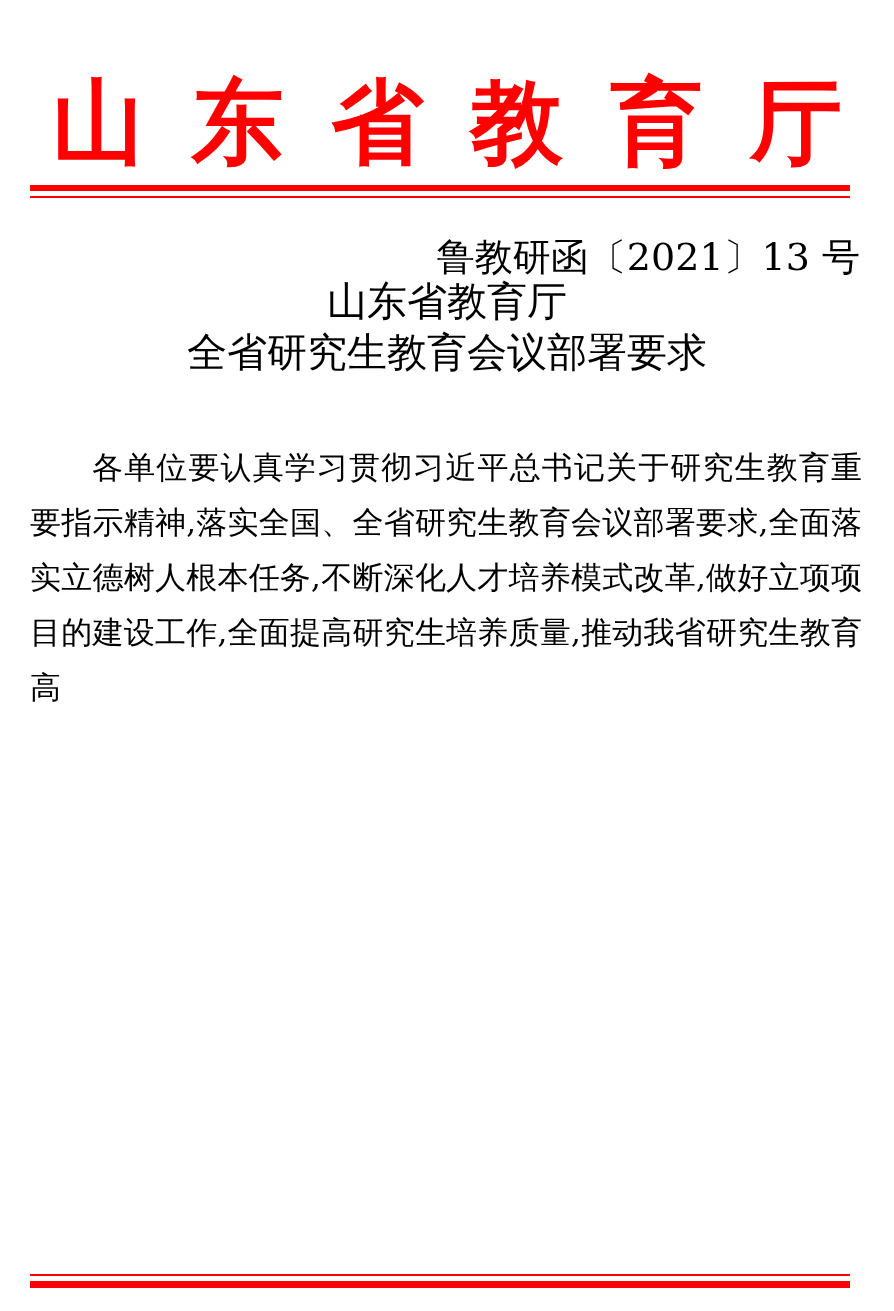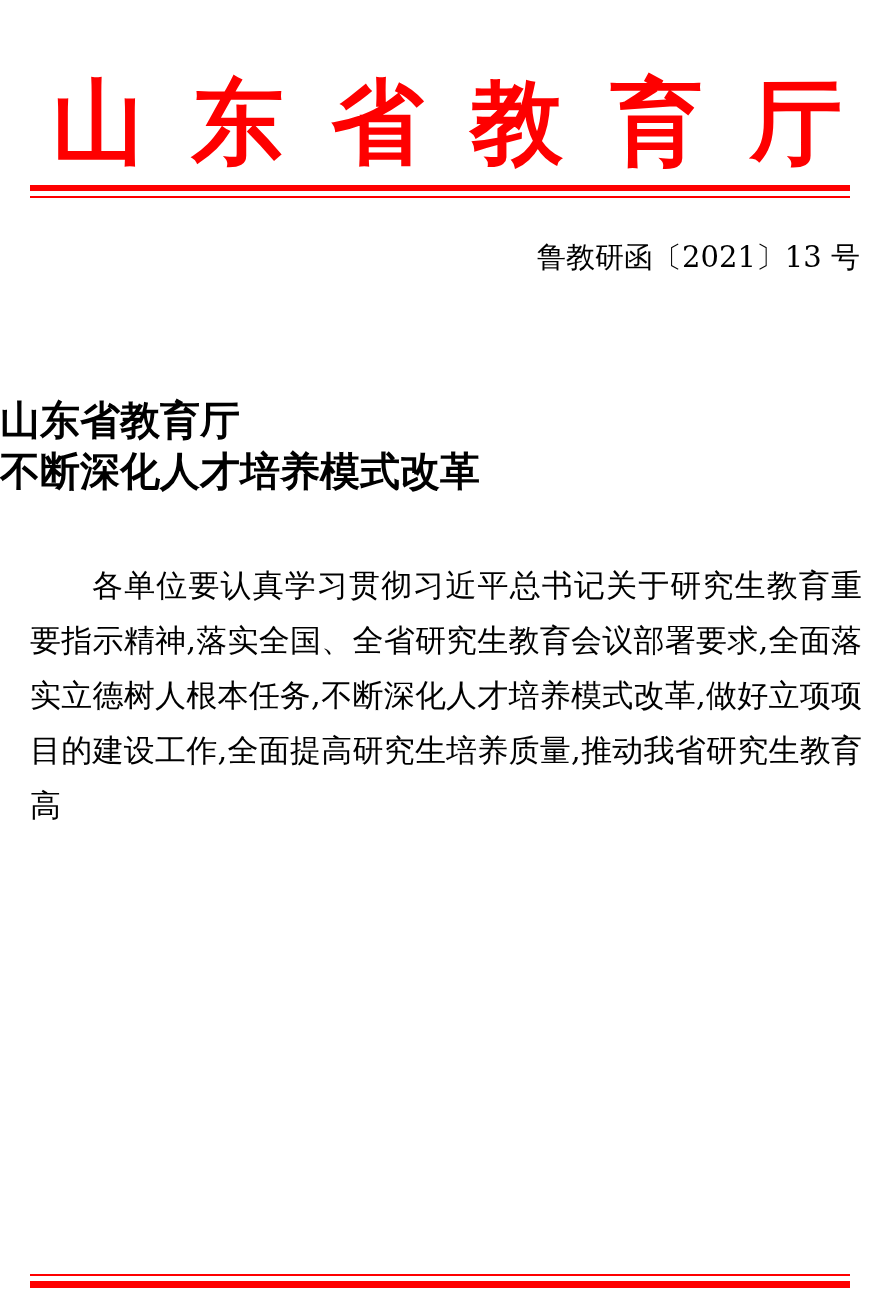--- a/index.html
+++ b/index.html
@@ -30,28 +30,27 @@
   .agency span { display: block; }
   .head-rule { margin: 17px 44px 0 30px; }
   .rule-thick { height: 6px; background: var(--accent); }
   .rule-gap-head { height: 5px; }
   .rule-thin { height: 2px; background: var(--accent); }
   
   .doc-number {
     margin-top: 40px;
     padding-right: 34px;
     text-align: right;
-    font-size: 29px;
+    font-size: 38px;
     line-height: 38px;
   }
   
   .title {
-    margin-top: 118px;
-    text-align: left;
-    font-weight: bold;
+    text-align: center;
+    font-weight: normal;
     font-size: 40px;
     line-height: 51px;
   }
   
   .body-text {
     margin: 62px 32px 0 30px;
     font-size: 31px;
     line-height: 55px;
     text-align: justify;
     text-justify: inter-character;
@@ -81,21 +80,21 @@
   <div class="head-rule">
     <div class="rule-thick"></div>
     <div class="rule-gap-head"></div>
     <div class="rule-thin"></div>
   </div>
 
   <div class="doc-number">鲁教研函〔2021〕13 号</div>
 
   <div class="title">
     <div>山东省教育厅</div>
-    <div>不断深化人才培养模式改革</div>
+    <div>全省研究生教育会议部署要求</div>
   </div>
 
   <div class="body-text">
     <p class="cutoff">各单位要认真学习贯彻习近平总书记关于研究生教育重要指示精神,落实全国、全省研究生教育会议部署要求,全面落实立德树人根本任务,不断深化人才培养模式改革,做好立项项目的建设工作,全面提高研究生培养质量,推动我省研究生教育高</p>
   </div>
 
   <div class="foot-rule">
     <div class="rule-thin-f"></div>
     <div class="rule-gap-foot"></div>
     <div class="rule-thick-f"></div>

